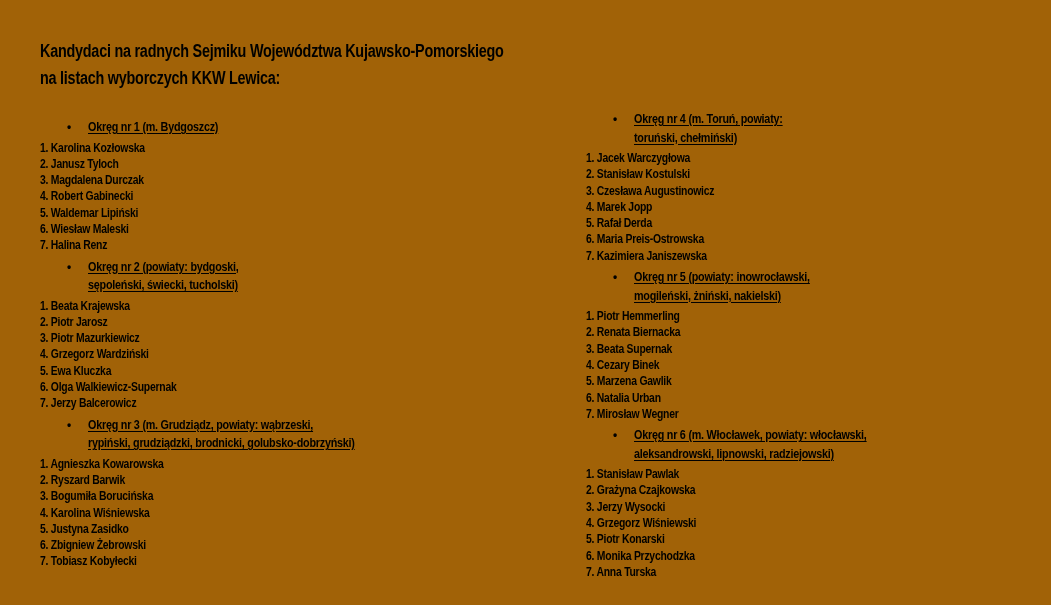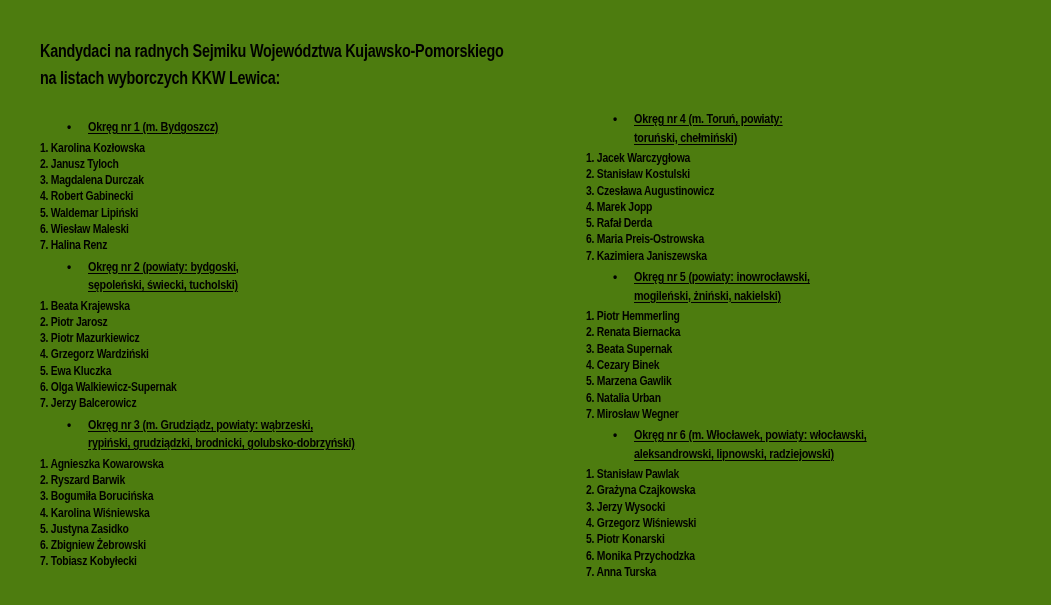--- a/index.html
+++ b/index.html
@@ -4,21 +4,21 @@
 <style>
   html, body {
     margin: 0;
     padding: 0;
     background: #ffffff;
   }
   .page {
     position: relative;
     width: 1051px;
     height: 605px;
-    background: #4d7c0f;
+    background: #a16207;
     color: #000000;
     font-family: "Liberation Sans", sans-serif;
     overflow: hidden;
   }
   .title {
     position: absolute;
     left: 40px;
     top: 38px;
     font-size: 18px;
     line-height: 27px;

